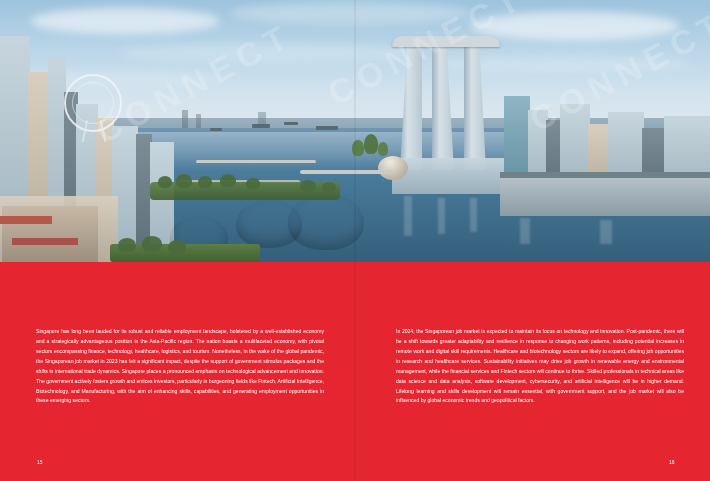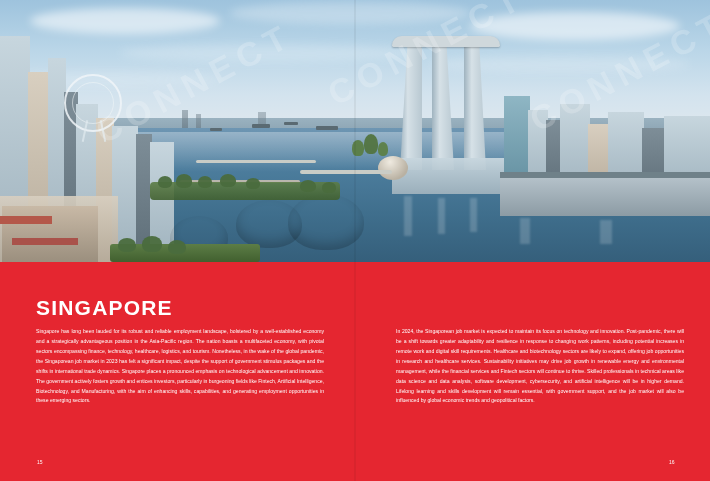--- a/index.html
+++ b/index.html
@@ -298,21 +298,20 @@
     <div class="wm wm-dark wm2">CONNECT</div>
     <div class="wm wm-dark wm3">CONNECT</div>
   </div>
 
   <div class="redband">
     
     
     
   </div>
 
-  <h1 class="title">SINGAPORE</h1>
 
   <div class="col col-left">
     <p>Singapore has long been lauded for its robust and reliable employment landscape, bolstered by a well-established economy and a strategically advantageous position in the Asia-Pacific region. The nation boasts a multifaceted economy, with pivotal sectors encompassing finance, technology, healthcare, logistics, and tourism. Nonetheless, in the wake of the global pandemic, the Singaporean job market in 2023 has felt a significant impact, despite the support of government stimulus packages and the shifts in international trade dynamics. Singapore places a pronounced emphasis on technological advancement and innovation. The government actively fosters growth and entices investors, particularly in burgeoning fields like Fintech, Artificial Intelligence, Biotechnology, and Manufacturing, with the aim of enhancing skills, capabilities, and generating employment opportunities in these emerging sectors.</p>
   </div>
 
   <div class="col col-right">
     <p>In 2024, the Singaporean job market is expected to maintain its focus on technology and innovation. Post-pandemic, there will be a shift towards greater adaptability and resilience in response to changing work patterns, including potential increases in remote work and digital skill requirements. Healthcare and biotechnology sectors are likely to expand, offering job opportunities in research and healthcare services. Sustainability initiatives may drive job growth in renewable energy and environmental management, while the financial services and Fintech sectors will continue to thrive. Skilled professionals in technical areas like data science and data analysis, software development, cybersecurity, and artificial intelligence will be in higher demand. Lifelong learning and skills development will remain essential, with government support, and the job market will also be influenced by global economic trends and geopolitical factors.</p>
   </div>
 
   <div class="pagenum left">15</div>

